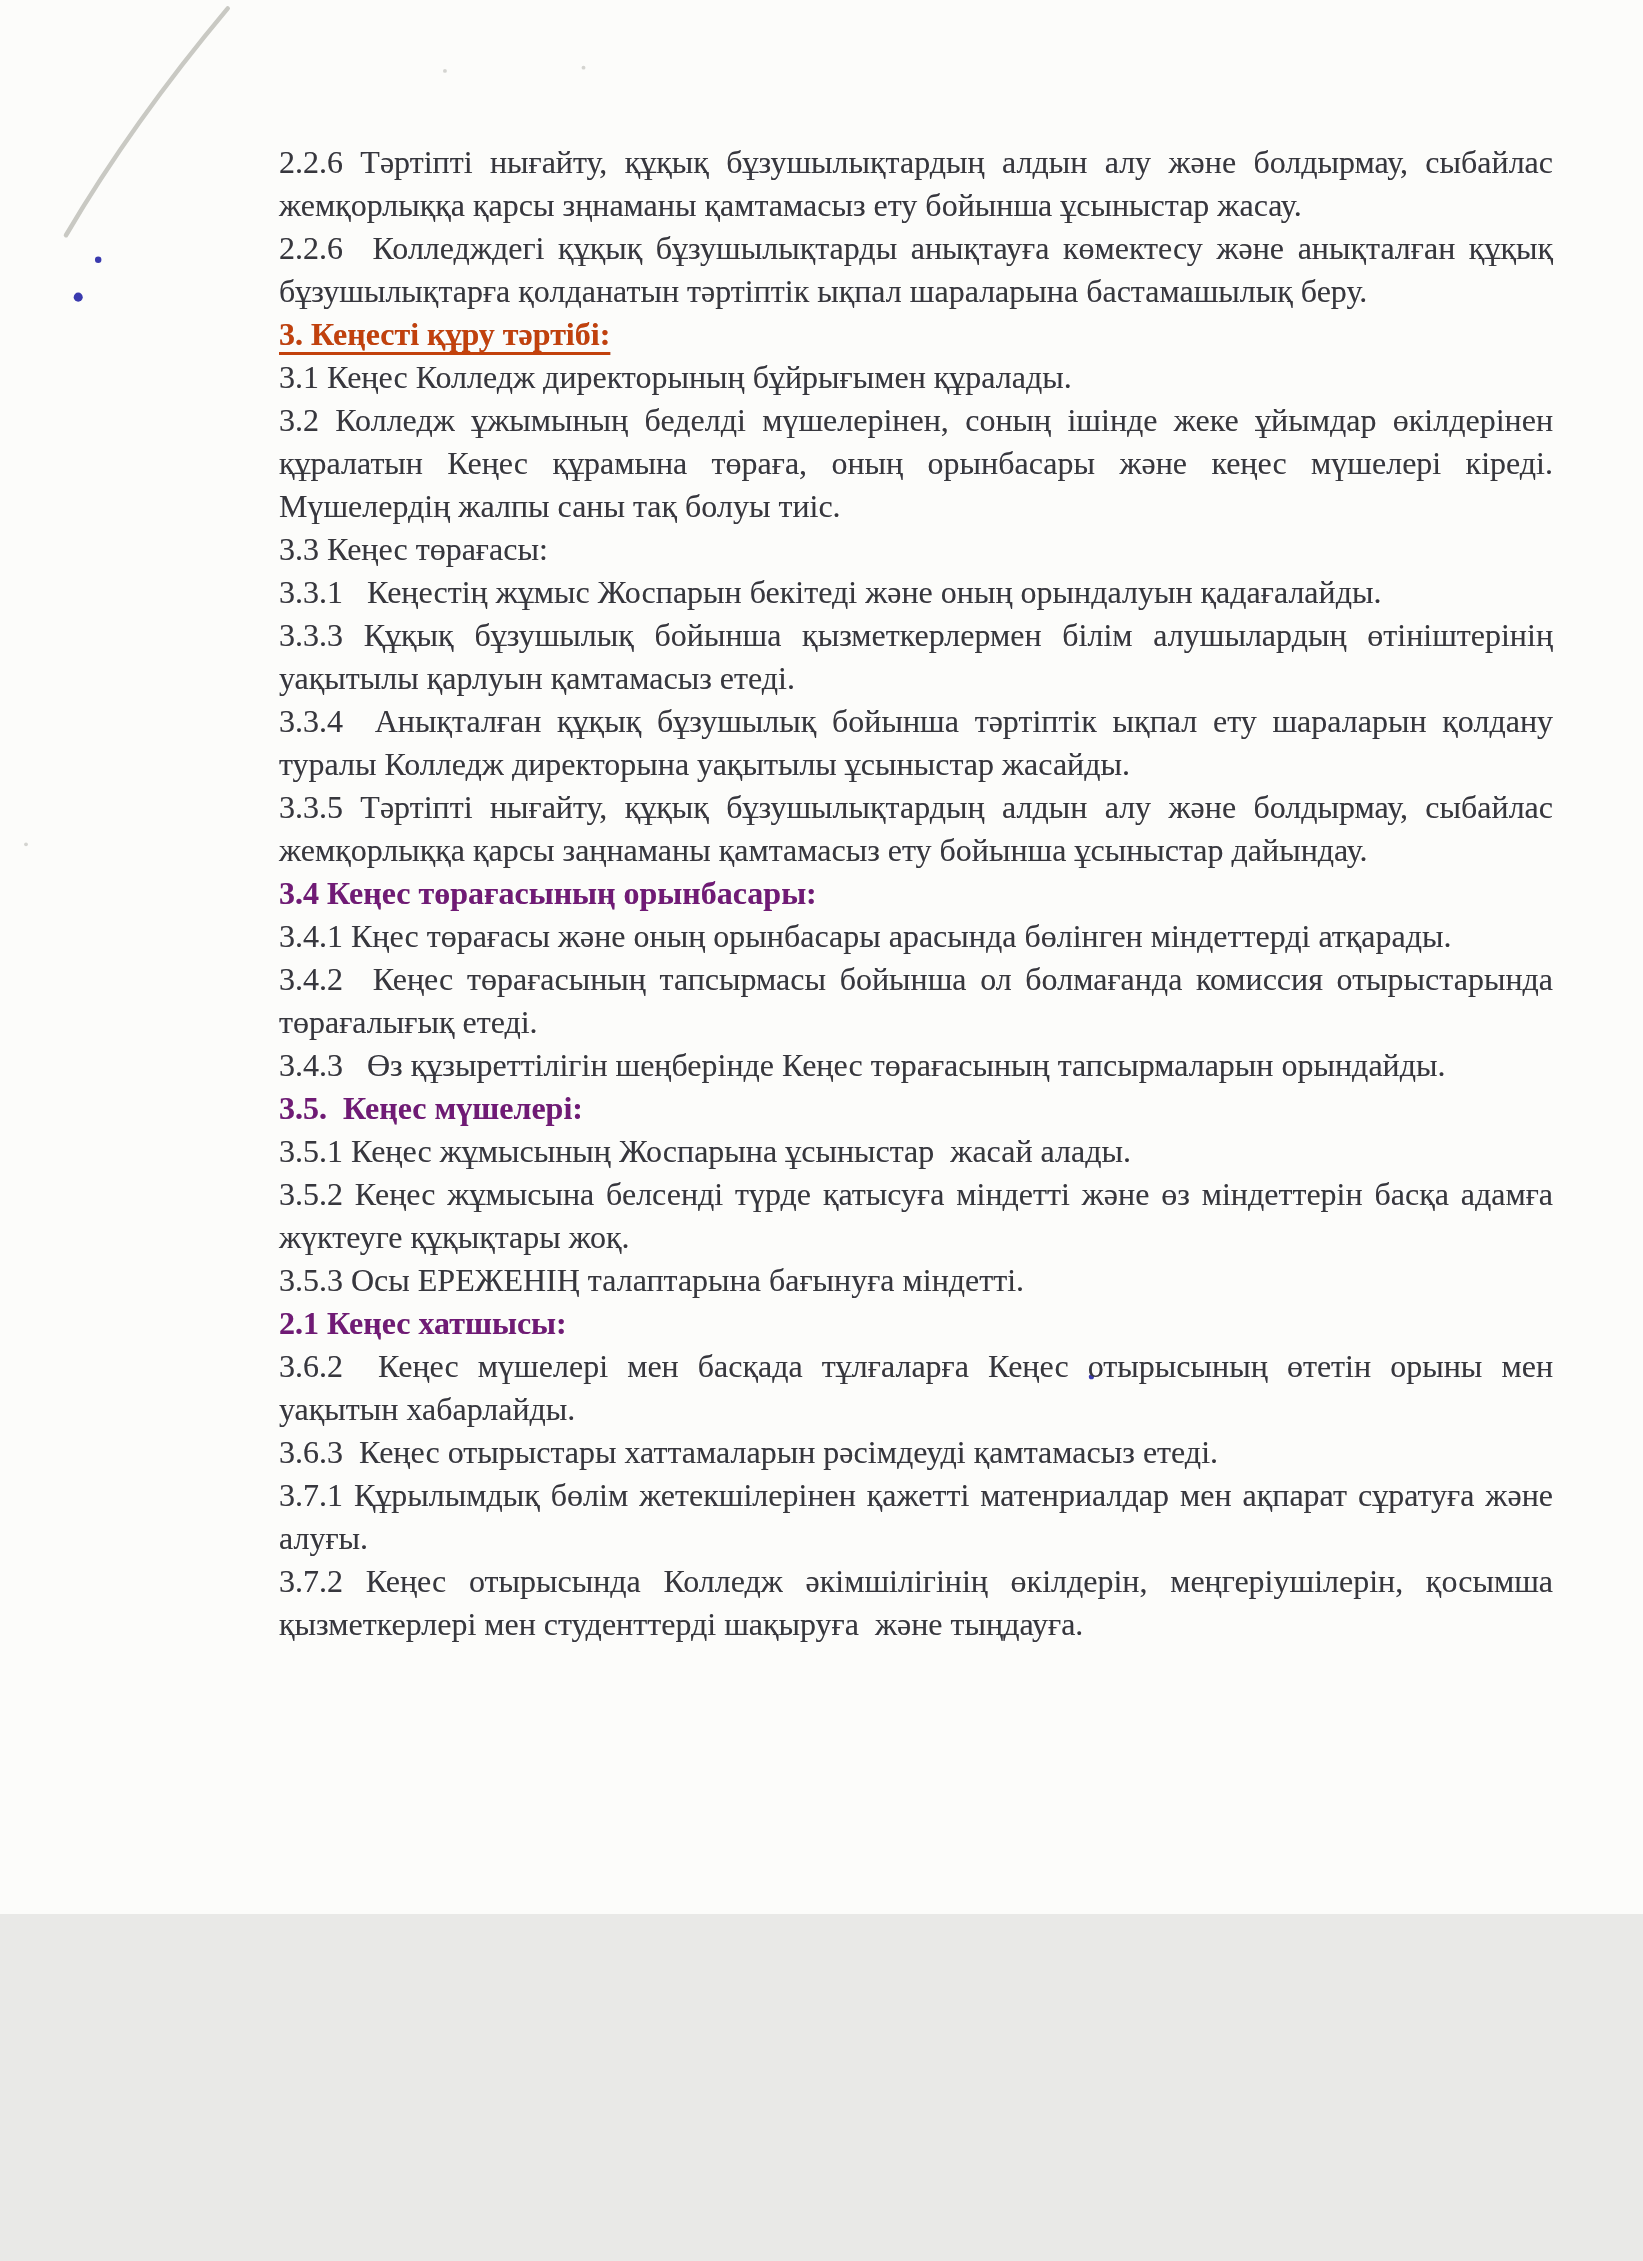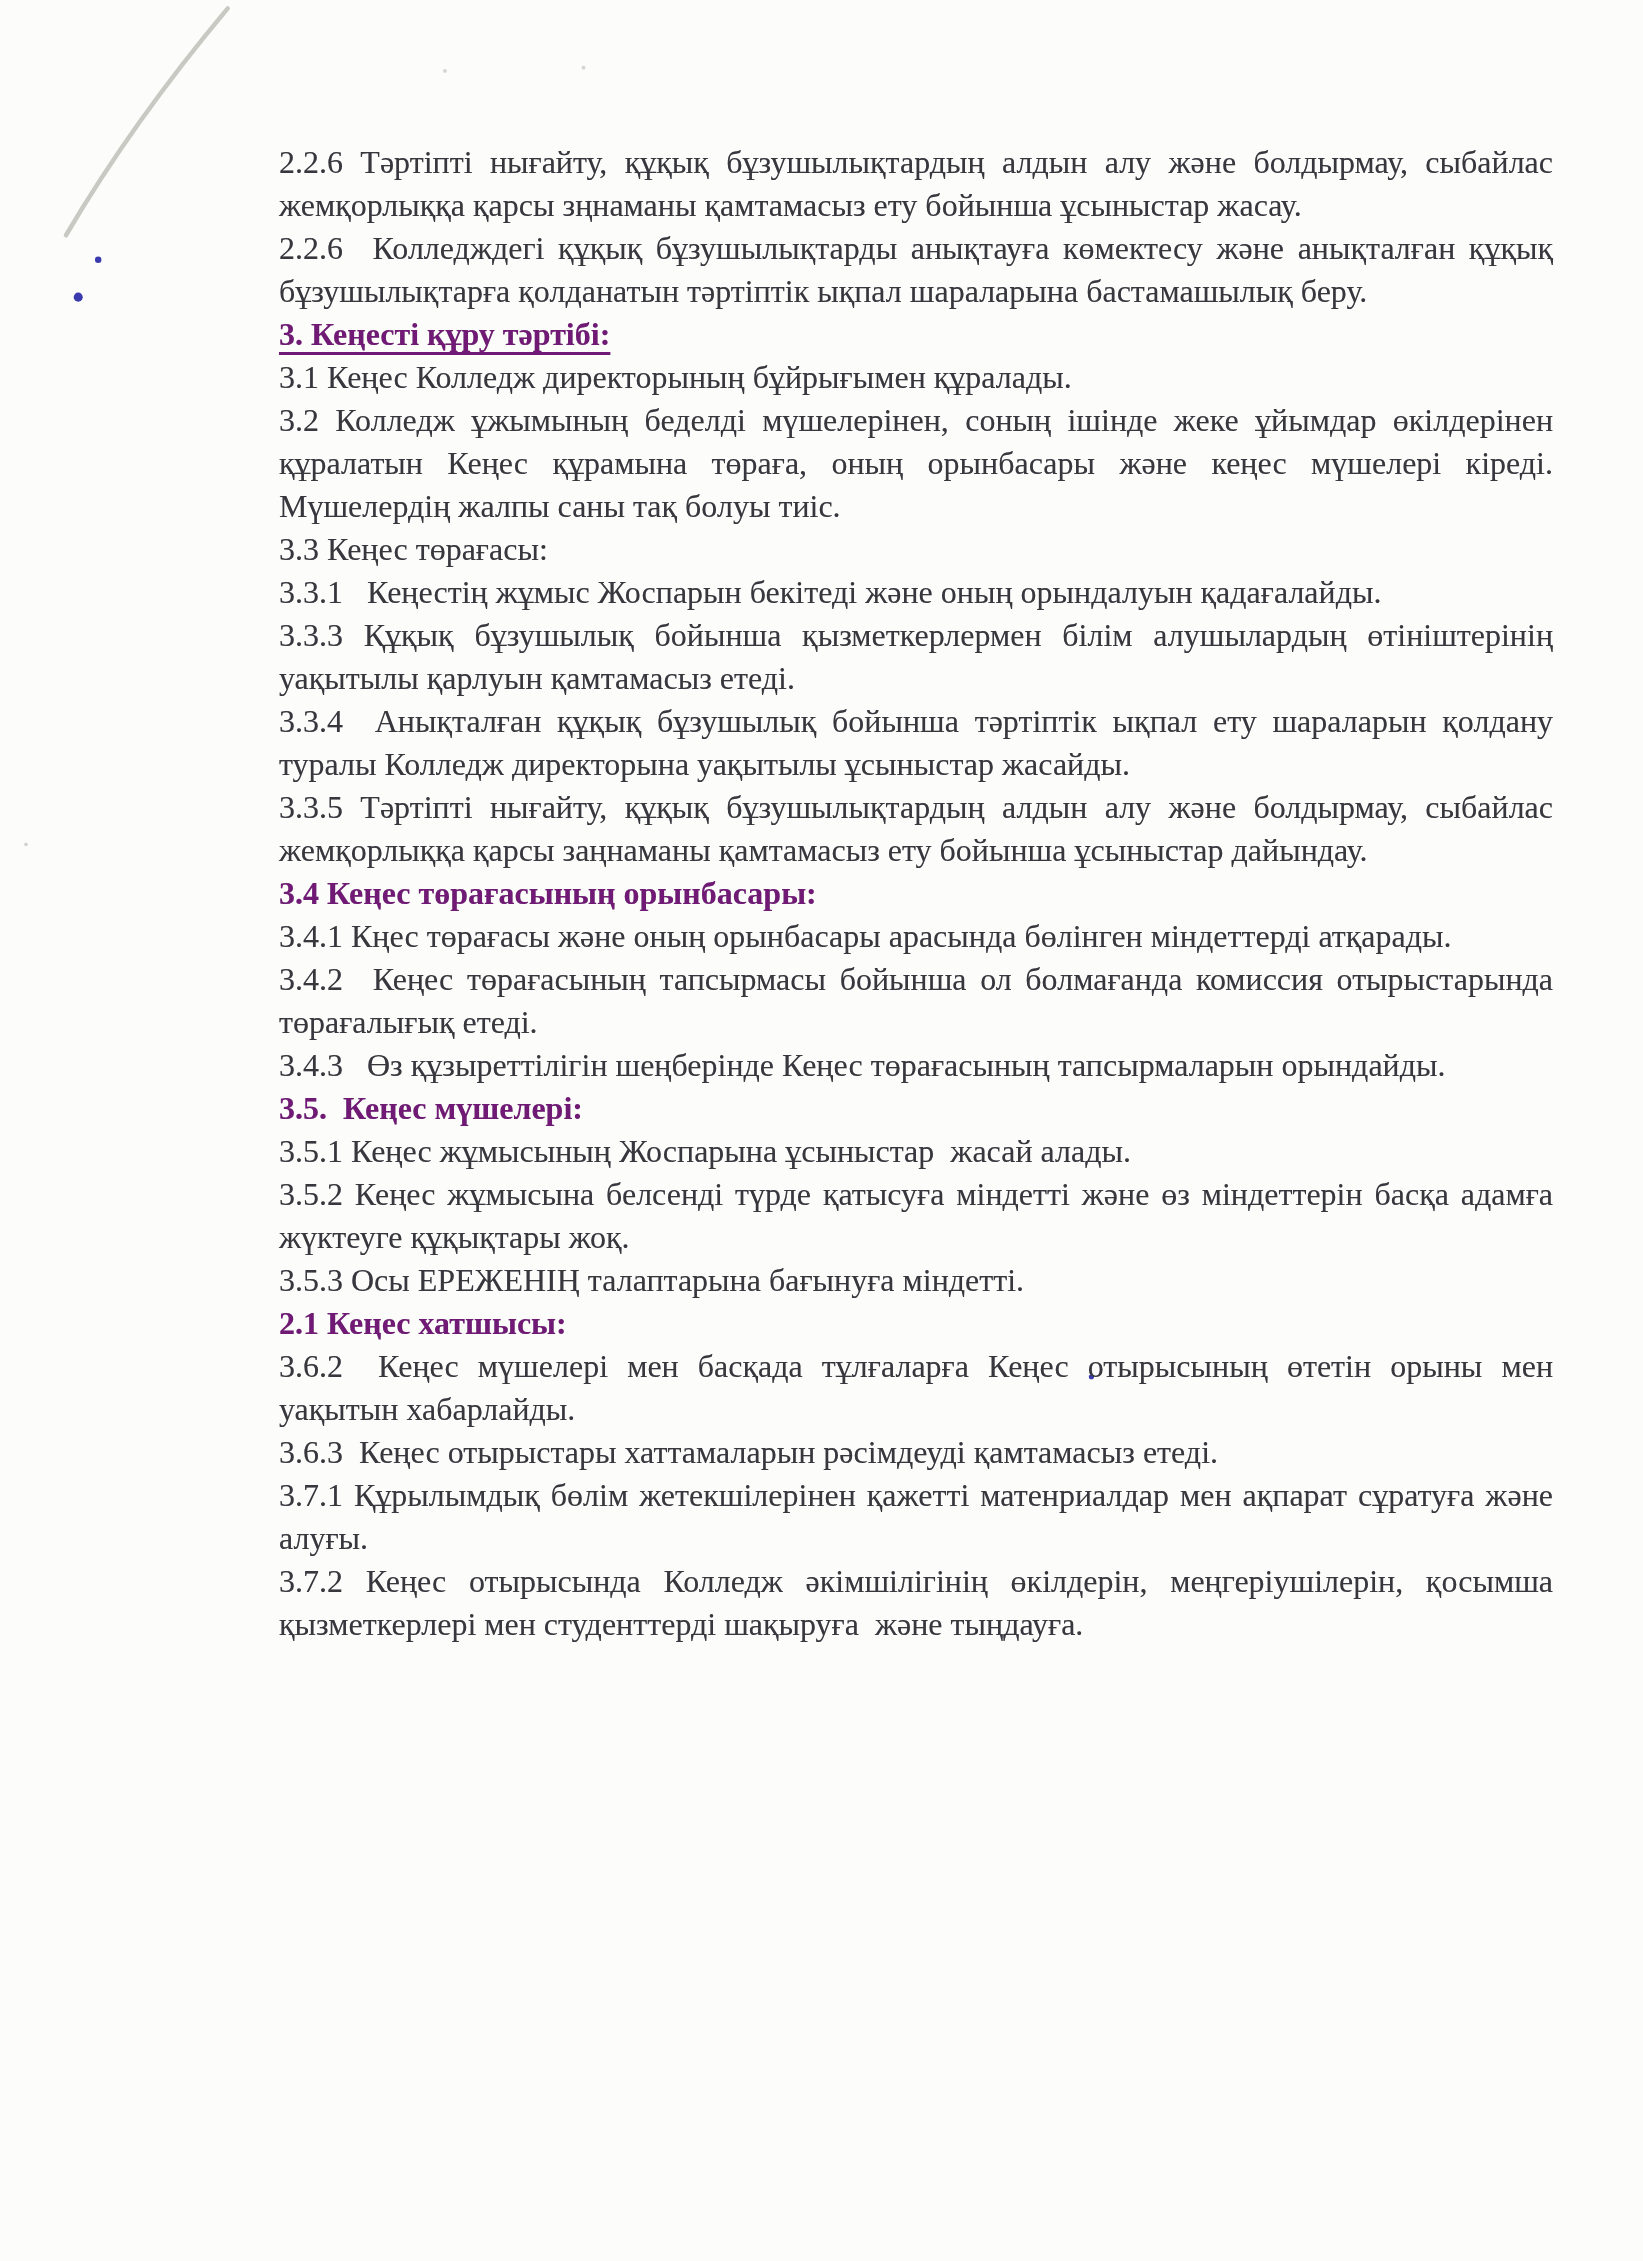--- a/index.html
+++ b/index.html
@@ -3,21 +3,21 @@
 <meta charset="utf-8">
 <style>
   html, body {
     margin: 0;
     padding: 0;
     background: #e9e9e7;
   }
   .doc-page {
     position: relative;
     width: 1644px;
-    height: 2261px;
+    height: 1914px;
     margin: 0 auto;
     background: #fcfcfa;
     overflow: hidden;
     font-family: "Liberation Serif", "DejaVu Serif", serif;
   }
   .doc-text {
     position: absolute;
     left: 279px;
     top: 141px;
     width: 1274px;
@@ -32,21 +32,21 @@
   .doc-text p.para {
     margin: 0;
     padding: 0;
   }
   .doc-text p.heading {
     font-weight: 700;
     color: #701a75;
   }
   .doc-text p.heading-underline {
     font-weight: 700;
-    color: #701a75;
+    color: #c2410c;
     text-decoration: underline;
     text-decoration-thickness: 3.2px;
     text-underline-offset: 7px;
   }
   .artifact-layer {
     position: absolute;
     left: 0;
     top: 0;
     width: 1644px;
     height: 2261px;

